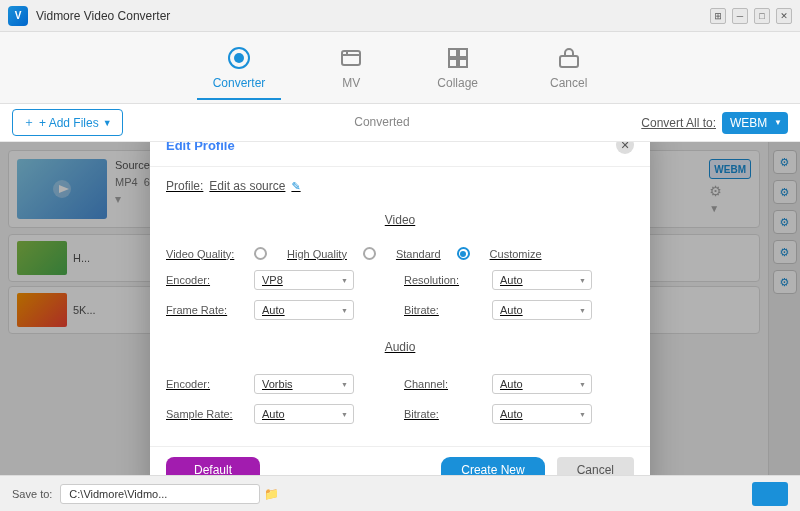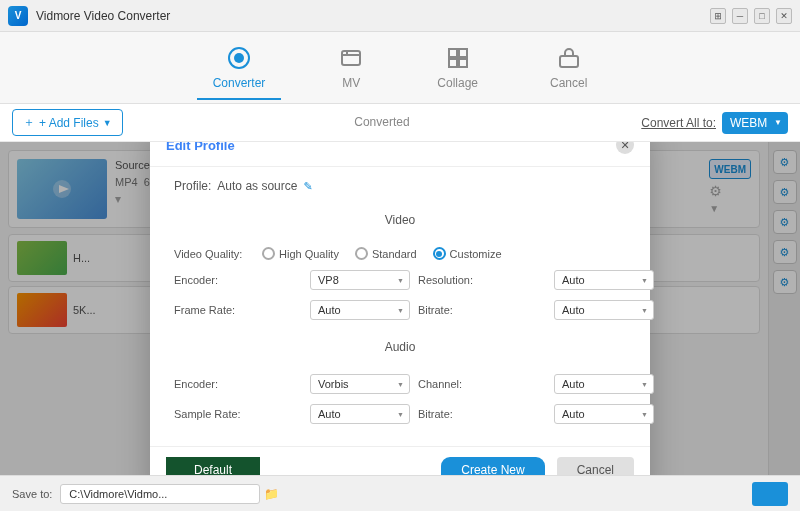--- a/index.html
+++ b/index.html
@@ -252,21 +252,21 @@
     .modal-title { font-size: 13px; font-weight: 600; color: #3b82f6; }
     .modal-close {
       width: 18px; height: 18px;
       border-radius: 50%;
       background: #ddd;
       border: none;
       cursor: pointer;
       display: flex; align-items: center; justify-content: center;
       font-size: 11px; color: #555;
     }
-    .modal-body { padding: 12px 24px; }
+    .modal-body { padding: 12px 16px; text-decoration: underline; }
     .profile-row {
       display: flex; align-items: center; gap: 6px;
       margin-bottom: 12px; font-size: 12px; color: #555;
     }
     .edit-icon { color: #1a90d9; cursor: pointer; font-size: 11px; }
 
     .section-label {
       text-align: center;
       font-size: 12px;
       color: #555;
@@ -283,21 +283,21 @@
     .form-label {
       width: 80px;
       font-size: 11px;
       color: #555;
       flex-shrink: 0;
     }
     .radio-group {
       display: flex; gap: 16px; align-items: center;
     }
     .radio-item {
-      display: flex; align-items: center; gap: 4px;
+      display: flex; align-items: center; gap: 20px;
       font-size: 11px; color: #555; cursor: pointer;
     }
     .radio-circle {
       width: 13px; height: 13px;
       border-radius: 50%;
       border: 2px solid #aaa;
       display: flex; align-items: center; justify-content: center;
     }
     .radio-circle.active {
       border-color: #1a90d9;
@@ -322,36 +322,36 @@
       cursor: pointer;
       min-width: 100px;
     }
     .select-wrap::after {
       content: '▼';
       position: absolute; right: 6px;
       font-size: 7px; color: #888;
       pointer-events: none;
     }
     .form-col {
-      display: flex; align-items: flex-start; gap: 6px; flex: 1; margin-left: 48px;
+      display: flex; align-items: flex-start; gap: 6px; flex: 1;
     }
 
     .modal-footer {
       padding: 10px 16px;
       display: flex;
       justify-content: center;
       gap: 12px;
       border-top: 1px solid #eee;
     }
     .btn-default {
-      background: #14532d;
+      background: #a21caf;
       color: white;
       border: none;
       padding: 6px 28px;
-      border-radius: 0;
+      border-radius: 8px;
       cursor: pointer;
       font-size: 12px;
     }
     .btn-create {
       background: #1a90d9;
       color: white;
       border: none;
       padding: 6px 20px;
       border-radius: 9px;
       cursor: pointer;
@@ -537,21 +537,21 @@
   <div class="modal-overlay">
     <div class="modal">
       <div class="modal-header">
         <span class="modal-title">Edit Profile</span>
         <button class="modal-close">✕</button>
       </div>
       <div class="modal-body">
 
         <div class="profile-row">
           <span>Profile:</span>
-          <span>Auto as source</span>
+          <span>Edit as source</span>
           <span class="edit-icon">✎</span>
         </div>
 
         <div class="section-label">Video</div>
 
         <div class="form-row">
           <span class="form-label">Video Quality:</span>
           <div class="radio-group">
             <label class="radio-item">
               <div class="radio-circle"></div>

